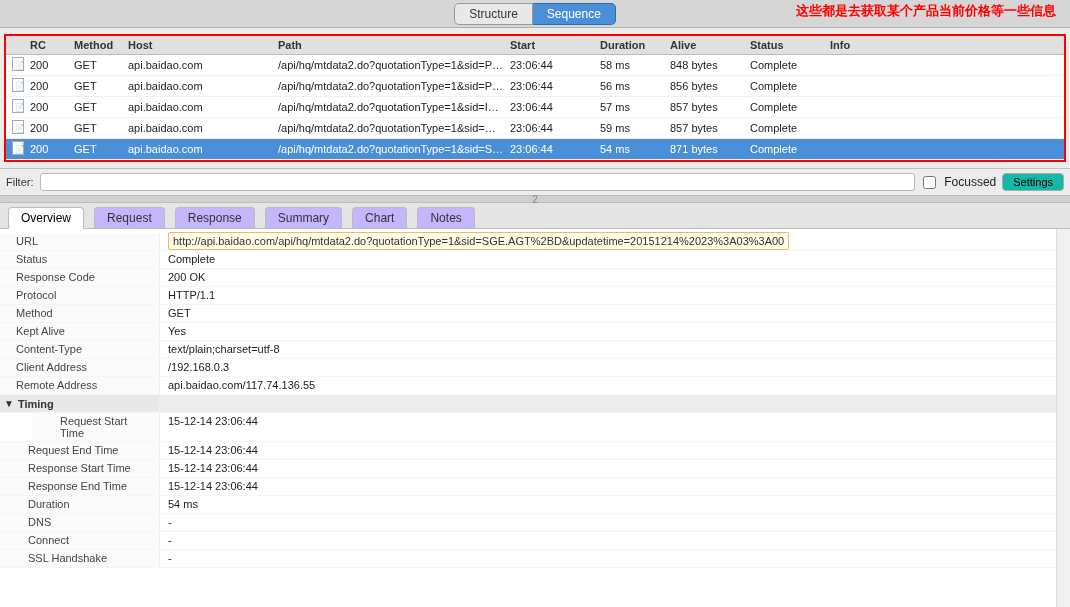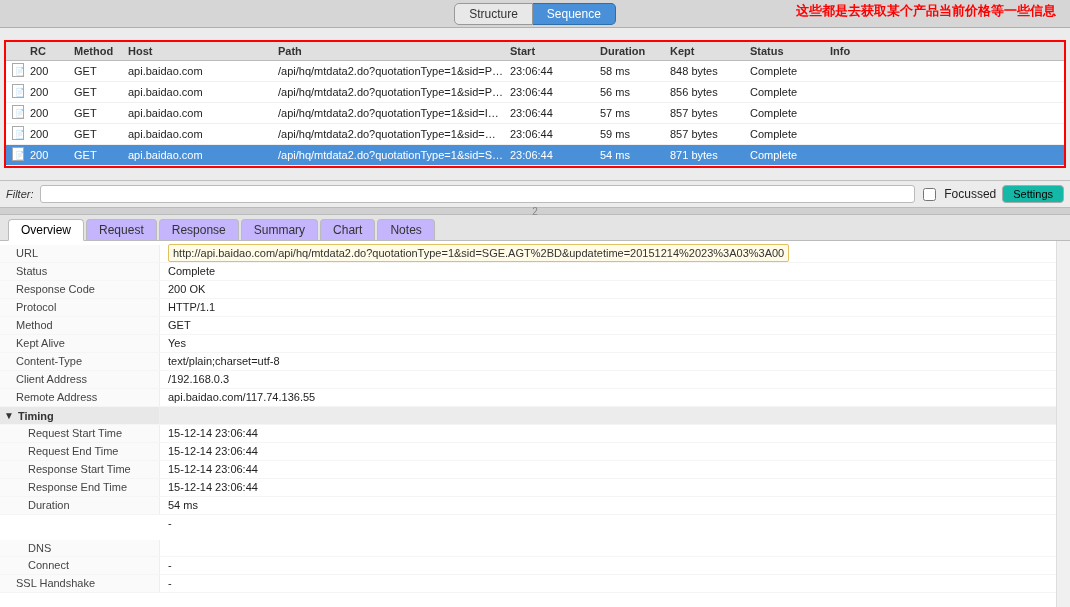--- a/index.html
+++ b/index.html
@@ -91,21 +91,21 @@
 
     
     .filter-bar {
       display: flex;
       align-items: center;
       padding: 4px 6px;
       background: #ececec;
       border-top: 1px solid #c0c0c0;
       gap: 6px;
     }
-    .filter-bar label { font-size: 11px; color: #333; font-style: italic; }
+    .filter-bar label { font-size: 11px; color: #333; }
     .filter-input {
       flex: 1;
       height: 18px;
       border: 1px solid #bbb;
       border-radius: 3px;
       padding: 0 4px;
       font-size: 11px;
       background: #fff;
     }
     .filter-checkbox { margin: 0 2px; }
@@ -130,21 +130,21 @@
       font-size: 10px;
       color: #888;
     }
 
     
     .detail-tabs {
       display: flex;
       background: #e4e4e4;
       border-bottom: 1px solid #bbb;
       padding: 4px 8px 0 8px;
-      gap: 2px;
+      gap: 10px;
     }
     .detail-tab {
       padding: 3px 12px;
       font-size: 12px;
       border: 1px solid #bbb;
       border-bottom: none;
       border-radius: 4px 4px 0 0;
       background: #c4b5fd;
       cursor: pointer;
       color: #333;
@@ -247,30 +247,30 @@
 
 <div class="main-container">
 
   <div class="annotation-top">这些都是去获取某个产品当前价格等一些信息</div>
 
   <div class="toolbar">
     <button class="seg-btn">Structure</button>
     <button class="seg-btn active">Sequence</button>
   </div>
 
-  <div style="margin:12px 4px; border:2px solid red; background:#fff;">
+  <div style="margin:6px 4px; border:2px solid red; background:#fff;">
     <div class="net-header">
       <span></span>
       <span>RC</span>
       <span>Method</span>
       <span>Host</span>
       <span>Path</span>
       <span>Start</span>
       <span>Duration</span>
-      <span>Kept</span>
+      <span>Alive</span>
       <span>Status</span>
       <span>Info</span>
     </div>
     <div id="net-rows">
         <div class="net-row">
     <span><span class="doc-icon">📄</span></span>
     <span>200</span>
     <span>GET</span>
     <span>api.baidao.com</span>
     <span>/api/hq/mtdata2.do?quotationType=1&amp;sid=PME...</span>
@@ -393,49 +393,49 @@
     <div class="val">api.baidao.com/117.74.136.55</div>
   </div>
           <div class="detail-row section-header">
   <div class="key">
     <span style="font-size:10px;">▼</span>
     Timing
   </div>
   <div class="val"></div>
 </div>
           <div class="detail-row">
-    <div class="key" style="padding-left:28px;">Request Start Time</div>
+    <div class="key" style="padding-left:28px;margin-left:32px;">Request Start Time</div>
     <div class="val">15-12-14 23:06:44</div>
   </div>
           <div class="detail-row">
     <div class="key" style="padding-left:28px;">Request End Time</div>
     <div class="val">15-12-14 23:06:44</div>
   </div>
           <div class="detail-row">
     <div class="key" style="padding-left:28px;">Response Start Time</div>
     <div class="val">15-12-14 23:06:44</div>
   </div>
           <div class="detail-row">
     <div class="key" style="padding-left:28px;">Response End Time</div>
     <div class="val">15-12-14 23:06:44</div>
   </div>
           <div class="detail-row">
     <div class="key" style="padding-left:28px;">Duration</div>
     <div class="val">54 ms</div>
   </div>
           <div class="detail-row">
-    <div class="key" style="padding-left:28px;margin-top:25px;">DNS</div>
+    <div class="key" style="padding-left:28px;">DNS</div>
     <div class="val">-</div>
   </div>
           <div class="detail-row">
     <div class="key" style="padding-left:28px;">Connect</div>
     <div class="val">-</div>
   </div>
           <div class="detail-row">
-    <div class="key" style="padding-left:16px;">SSL Handshake</div>
+    <div class="key" style="padding-left:28px;">SSL Handshake</div>
     <div class="val">-</div>
   </div>
         </div>
       <div class="detail-scrollbar"></div>
     </div>
 
   </div>
 
 
 </div>

